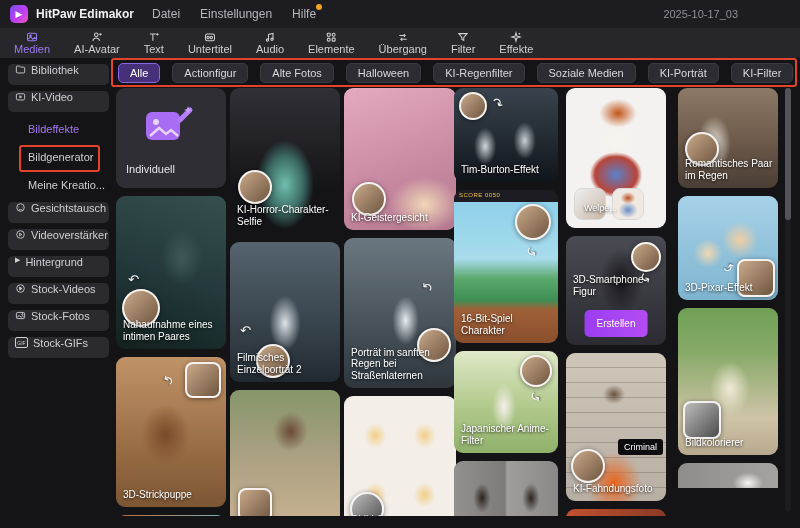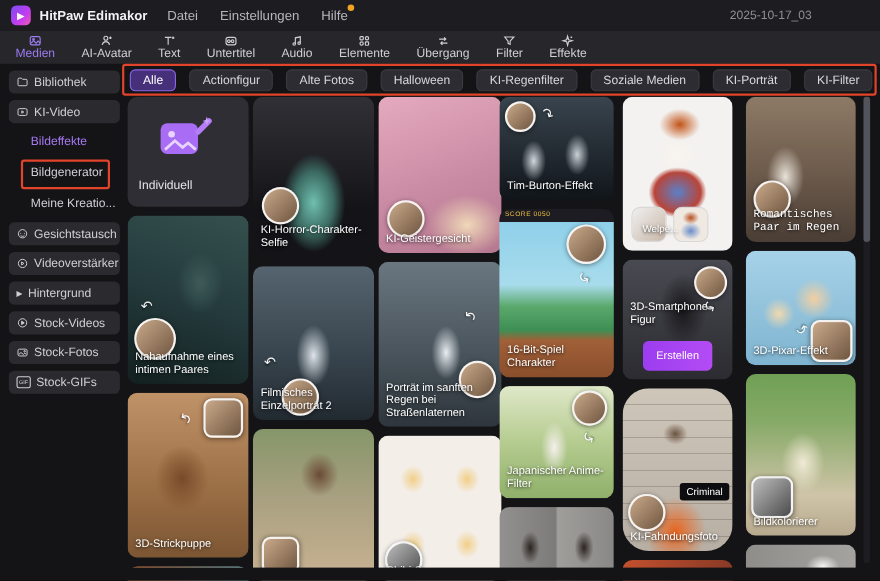--- a/index.html
+++ b/index.html
@@ -31,21 +31,21 @@
         font-size:11px;color:#d8d8dc;white-space:nowrap;}
   .chip.active{background:#47307a;border:1px solid #8a63e8;color:#fff;}
 
   
   .annot{position:absolute;border:2px solid #e2442b;border-radius:3px;z-index:60;pointer-events:none;}
   .annot.chips-annot{left:111px;top:58px;width:686px;height:29px;}
   .annot.side-annot{left:19px;top:145px;width:81px;height:27px;}
 
   
   .sidebar{position:absolute;left:8px;top:64px;width:101px;display:flex;flex-direction:column;}
-  .side-btn{height:21px;background:#2a2a2f;border-radius:5px;display:flex;align-items:center;
+  .side-btn{height:21px;background:#2a2a2f;border-radius:5px;display:flex;
             gap:5px;padding:0 7px;font-size:11px;color:#cfcfd4;margin-bottom:6px;white-space:nowrap;overflow:hidden;}
   .side-btn svg{width:11px;height:11px;stroke:currentColor;fill:none;stroke-width:1.3;flex-shrink:0;}
   .side-btn.active{color:#a678f0;}
   .side-sub{height:21px;display:flex;align-items:center;padding-left:20px;font-size:11px;
             color:#cfcfd4;margin-bottom:7px;white-space:nowrap;overflow:hidden;}
   .side-sub.active{color:#a678f0;}
   .gif-box{width:13px;height:11px;border:1px solid currentColor;border-radius:2px;display:flex;
            align-items:center;justify-content:center;font-size:5px;flex-shrink:0;}
 
   
@@ -121,27 +121,27 @@
      radial-gradient(30px 46px at 55% 42%,#17171b 0%,rgba(0,0,0,0) 72%),
      linear-gradient(180deg,#4a4a52,#2b2b31);}
   .smartphone .label{bottom:auto;top:38px;}
   .create-btn{position:absolute;left:50%;transform:translateX(-50%);bottom:8px;z-index:6;
               background:linear-gradient(90deg,#9b3df0,#b44cf5);color:#fff;font-size:10px;
               padding:8px 12px;border-radius:5px;border:none;white-space:nowrap;}
   .fahndung{height:148px;background:
      radial-gradient(36px 40px at 48% 88%,#e8641e 0%,rgba(0,0,0,0) 78%),
      radial-gradient(16px 14px at 48% 28%,#6a5440 0%,rgba(0,0,0,0) 70%),
      repeating-linear-gradient(180deg,rgba(0,0,0,0) 0 14px,rgba(90,80,70,.3) 14px 15px),
-     linear-gradient(180deg,#cfc6ba,#b8afa4); border-radius: 24px;}
+     linear-gradient(180deg,#cfc6ba,#b8afa4);}
   .sign{position:absolute;right:3px;top:58%;background:#0d0d0f;color:#fff;font-size:9px;
         padding:3px 6px;border-radius:3px;z-index:5;}
 
-  .romantisch{height:132px;background:
+  .romantisch{height:100px;background:
      radial-gradient(26px 42px at 36% 55%,#e8e2d8 0%,rgba(0,0,0,0) 65%),
-     linear-gradient(180deg,#8d7a66,#6b594a 55%,#4a3e35); font-family: Liberation Mono, monospace;}
+     linear-gradient(180deg,#8d7a66,#6b594a 55%,#4a3e35);}
   .pixar{height:104px;background:
      radial-gradient(28px 28px at 62% 42%,#f2cfa2 0%,rgba(0,0,0,0) 65%),
      radial-gradient(22px 22px at 30% 55%,#f0d8b0 0%,rgba(0,0,0,0) 65%),
      linear-gradient(180deg,#a6d2e8,#7fb4d0);}
   .bildkolorierer{height:147px;background:
      radial-gradient(30px 42px at 52% 55%,#f0ead6 0%,rgba(0,0,0,0) 65%),
      linear-gradient(180deg,#6fa055,#87aa68 30%,#cfc4a8 75%,#b7a98e);}
 
   .nahaufnahme{height:153px;background:
      radial-gradient(30px 40px at 60% 40%,#3e5a58 0%,rgba(0,0,0,0) 70%),

